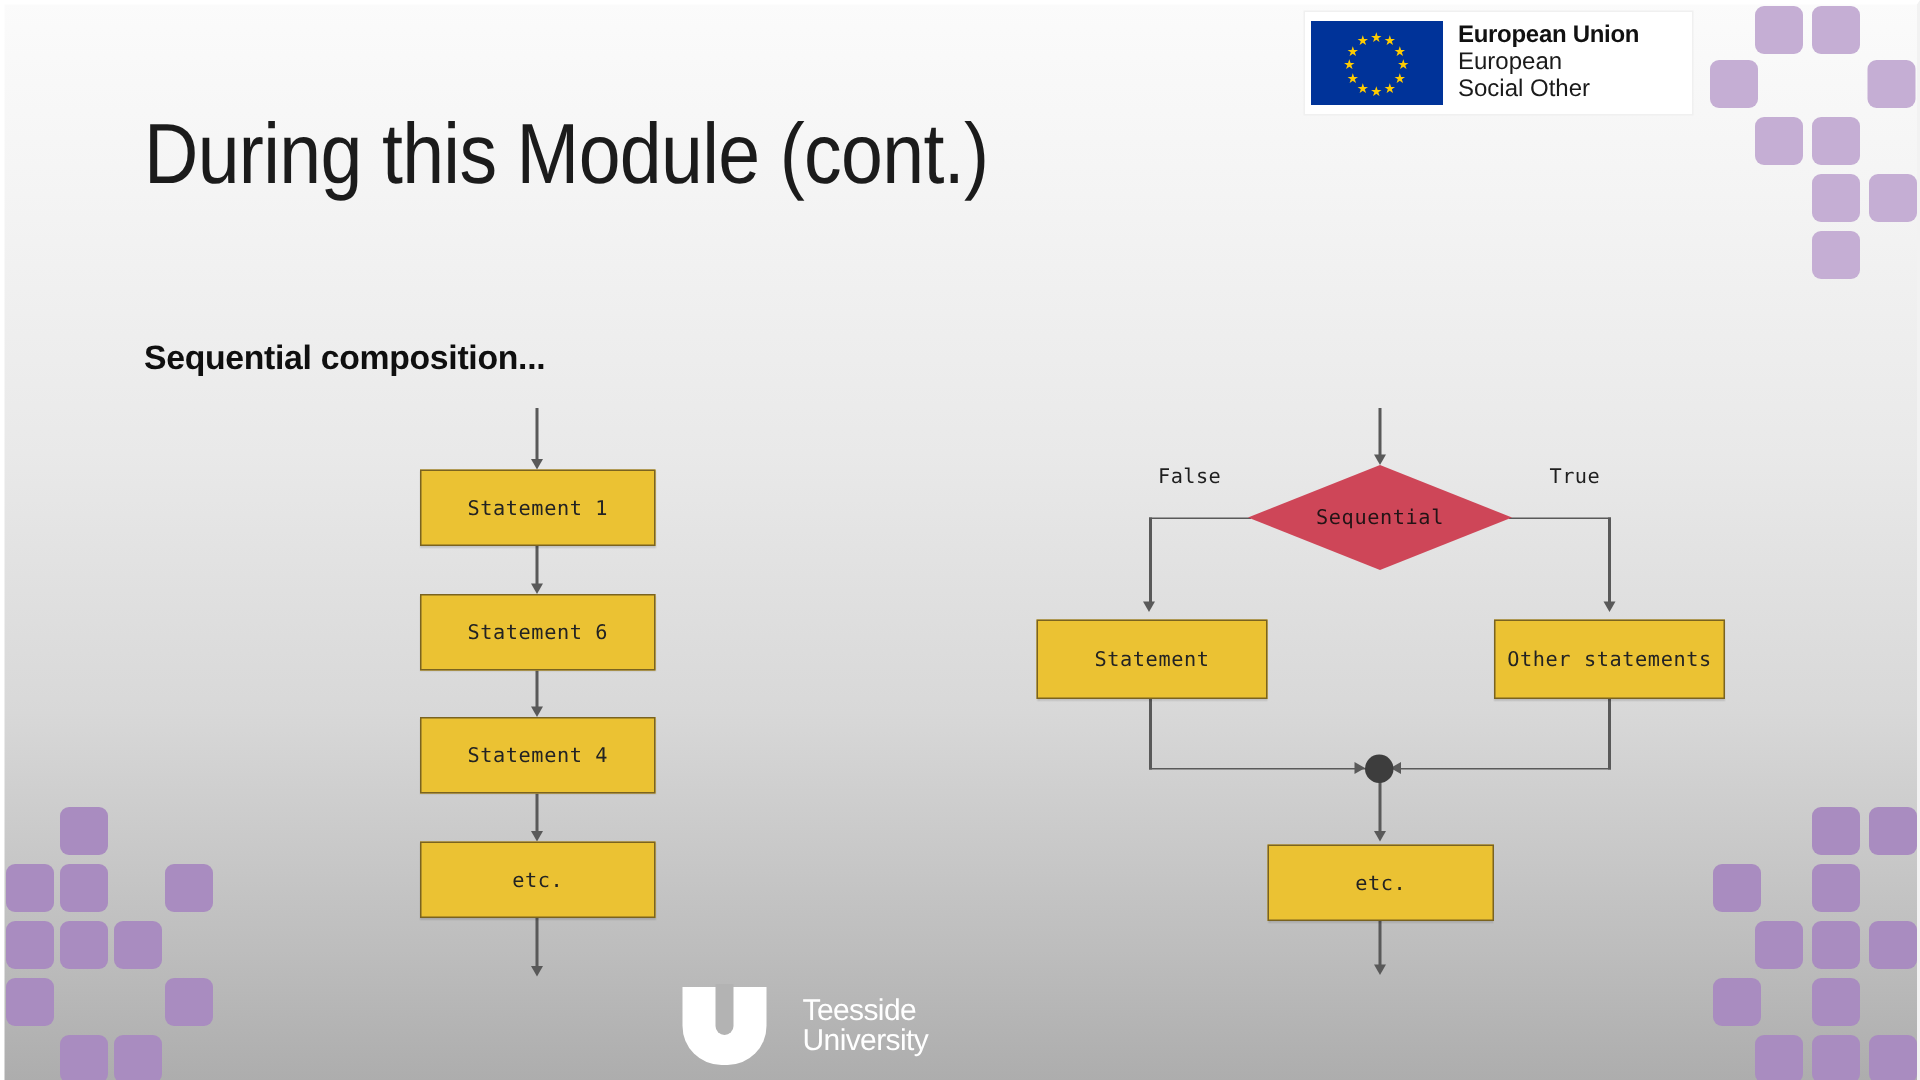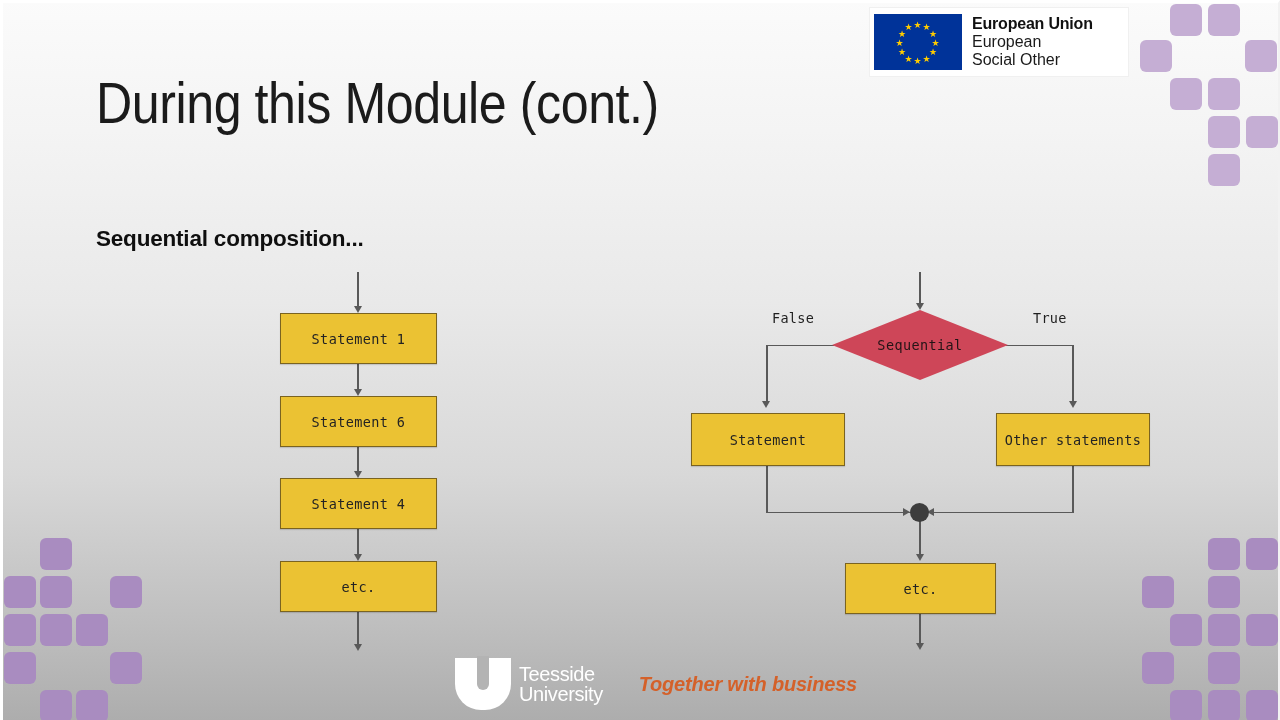--- a/index.html
+++ b/index.html
@@ -208,20 +208,21 @@
 
   
   #footer {
     position: absolute;
     left: 455px;
     top: 655px;
     height: 58px;
     display: flex;
     align-items: center;
     z-index: 20;
+    gap: 16px;
   }
   #tu-mark {
     position: relative;
     width: 56px;
     height: 52px;
     flex: none;
   }
   #tu-mark .u-outer {
     position: absolute;
     left: 0; top: 0;
@@ -410,17 +411,16 @@
 
   <div id="footer">
     <div id="tu-mark">
       <div class="u-outer"></div>
       <div class="u-inner"></div>
     </div>
     <div id="tu-wordmark">
       <div>Teesside</div>
       <div>University</div>
     </div>
-    <div id="tagline">Together with business</div>
   </div>
 
   <div id="slide-frame"></div>
 </div>
 
 </body></html>

